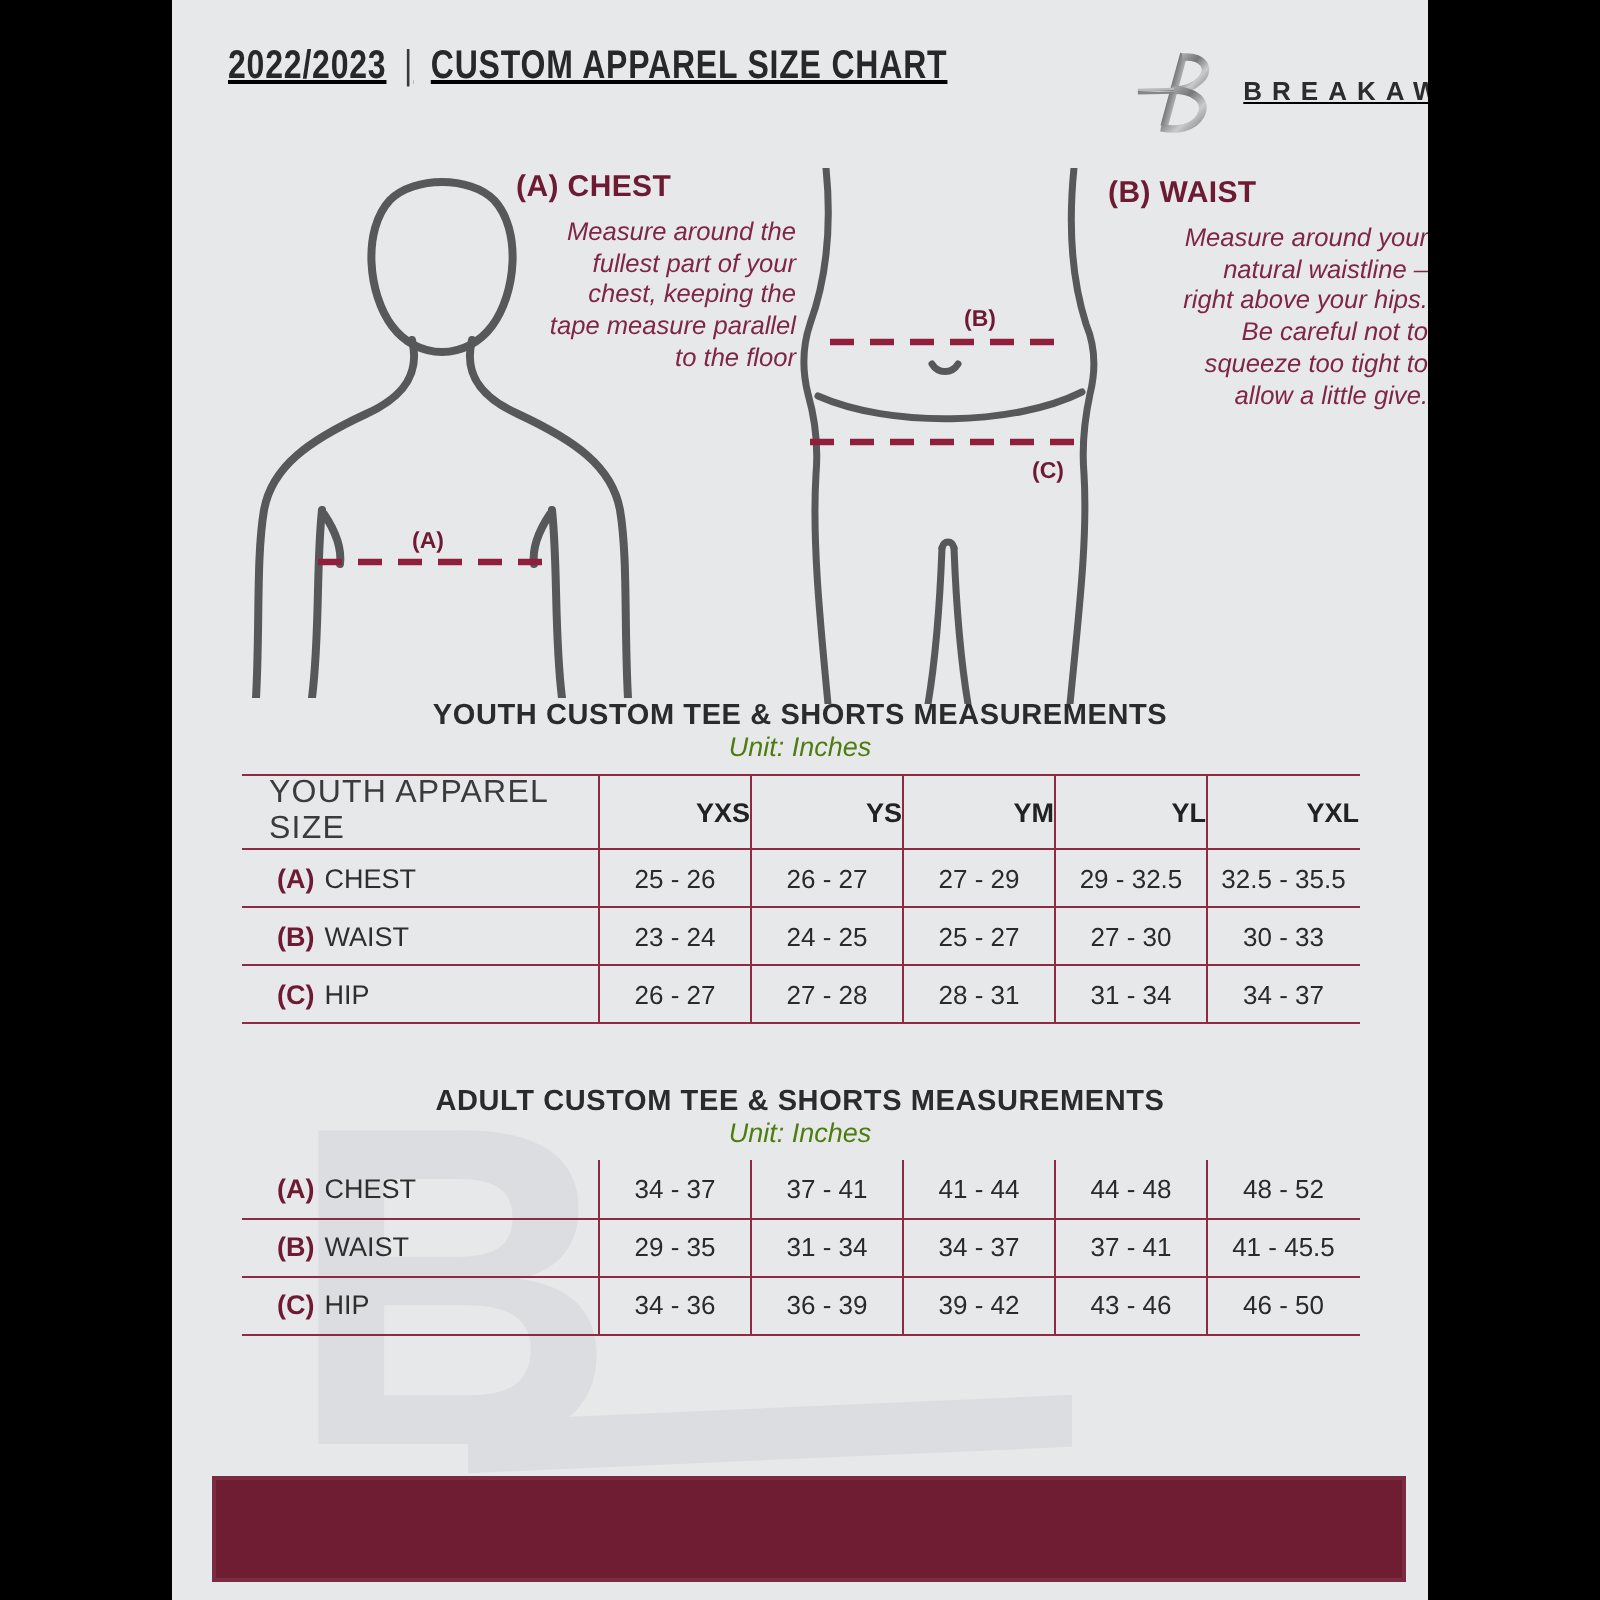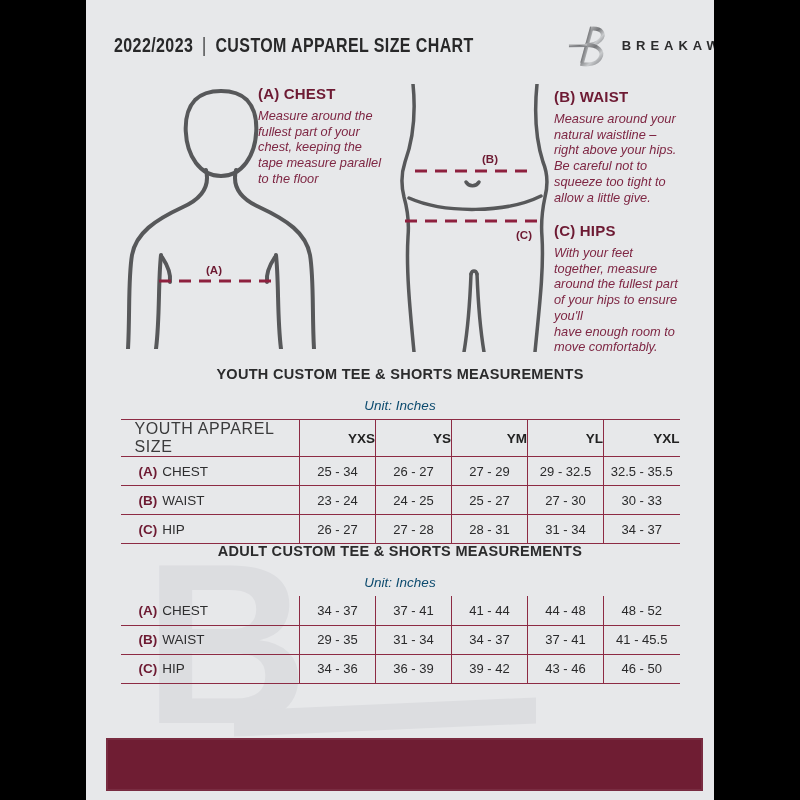--- a/index.html
+++ b/index.html
@@ -13,44 +13,44 @@
     font-weight:bold; color:#dcdde0; font-family:"Liberation Sans", sans-serif;
     user-select:none;
   }
   .watermark-bar {
     position:absolute; left:148px; top:704px; width:302px; height:26px;
     background:#dcdde0; transform:skewY(-2.5deg);
   }
 
   
   .topbar { position:absolute; top:22px; left:28px; right:26px; height:46px;
-    display:flex; align-items:center; justify-content:space-between; }
+    display:flex; align-items:flex-start; justify-content:space-between;text-decoration:underline; }
   .title-group { display:inline-block; transform:scaleX(0.8); transform-origin:left center;
     font-size:20px; font-weight:700; color:#282829; letter-spacing:0.5px; white-space:nowrap; }
   .title-group .divider { font-weight:400; color:#3a3a3b; padding:0 11px; }
   .brand-group { display:flex; align-items:center; gap:12px; }
   .brand-text { font-size:13px; font-weight:700; letter-spacing:5px; color:#2c2c2d; }
 
   
   .diagrams { position:absolute; top:84px; left:0; right:0; height:284px; }
   .fig { position:absolute; }
   .instr { position:absolute; }
   .instr h3 { font-size:15px; font-weight:700; color:#6d1a33; letter-spacing:0.2px; }
   .instr p { margin-top:6px; font-size:12.8px; line-height:1.23; font-style:italic;
-    color:#7e2643; white-space:pre-line; }
+    color:#7e2643; white-space:pre-line;text-align:right; }
   .instr-chest { left:172px; top:1px;  width:140px; }
   .instr-waist { left:468px; top:4px;  width:160px; }
   .instr-hips  { left:468px; top:138px; width:160px; }
 
   
   .table-block { position:absolute; left:0; right:0; text-align:center; }
-  .tb-youth { top:366px; }
+  .tb-youth { top:350px; }
   .tb-adult { top:543px; }
   .tbl-title { font-size:14.5px; font-weight:700; color:#2b2b2c; letter-spacing:0.3px; }
-  .tbl-unit  { font-size:13.5px; font-style:italic; color:#0c4a6e; margin-top:16px; }
+  .tbl-unit  { font-size:13.5px; font-style:italic; color:#4d7c0f; margin-top:0; }
   table.size-table { width:559px; margin:6px auto 0; border-collapse:collapse; table-layout:fixed; }
   .size-table tr { height:29px; border-bottom:1.5px solid #8d2b44; }
   .size-table tr.head { height:33px; border-top:1.5px solid #8d2b44; }
   .size-table th + th, .size-table td + td { border-left:1.5px solid #8d2b44; }
   th.size-name { text-align:left; padding-left:14px; font-weight:400; font-size:16px;
     letter-spacing:0.6px; color:#3b3b3c; }
   th.size-col { font-weight:700; font-size:13.5px; color:#222;text-align:right; }
   td.row-label { text-align:left; padding-left:18px; font-size:13.5px; color:#2e2e2f; }
   td.row-label .pfx { font-weight:700; color:#6d1a32; margin-right:5px; }
   td.val { text-align:center; font-size:13px; color:#2a2a2b; }
@@ -145,30 +145,20 @@
       <div class="instr instr-waist">
         <h3>(B) WAIST</h3>
         <p>Measure around your
 natural waistline –
 right above your hips.
 Be careful not to
 squeeze too tight to
 allow a little give.</p>
       </div>
 
-      <div class="instr instr-hips">
-        <h3>(C) HIPS</h3>
-        <p>With your feet
-together, measure
-around the fullest part
-of your hips to ensure
-you'll
-have enough room to
-move comfortably.</p>
-      </div>
     </div>
 
     <div class="table-block tb-youth">
       <div class="tbl-title">YOUTH CUSTOM TEE &amp; SHORTS MEASUREMENTS</div>
       <div class="tbl-unit">Unit: Inches</div>
       <table class="size-table">
         <colgroup>
             <col style="width:179px">
             <col style="width:76px">
             <col style="width:76px">
@@ -180,21 +170,21 @@
             <tr class="head">
           <th class="size-name">YOUTH APPAREL SIZE</th>
           <th class="size-col">YXS</th>
           <th class="size-col">YS</th>
           <th class="size-col">YM</th>
           <th class="size-col">YL</th>
           <th class="size-col">YXL</th>
         </tr>
         <tr>
           <td class="row-label"><span class="pfx">(A)</span><span>CHEST</span></td>
-          <td class="val">25 - 34</td>
+          <td class="val">25 - 26</td>
           <td class="val">26 - 27</td>
           <td class="val">27 - 29</td>
           <td class="val">29 - 32.5</td>
           <td class="val">32.5 - 35.5</td>
         </tr>
         <tr>
           <td class="row-label"><span class="pfx">(B)</span><span>WAIST</span></td>
           <td class="val">23 - 24</td>
           <td class="val">24 - 25</td>
           <td class="val">25 - 27</td>

